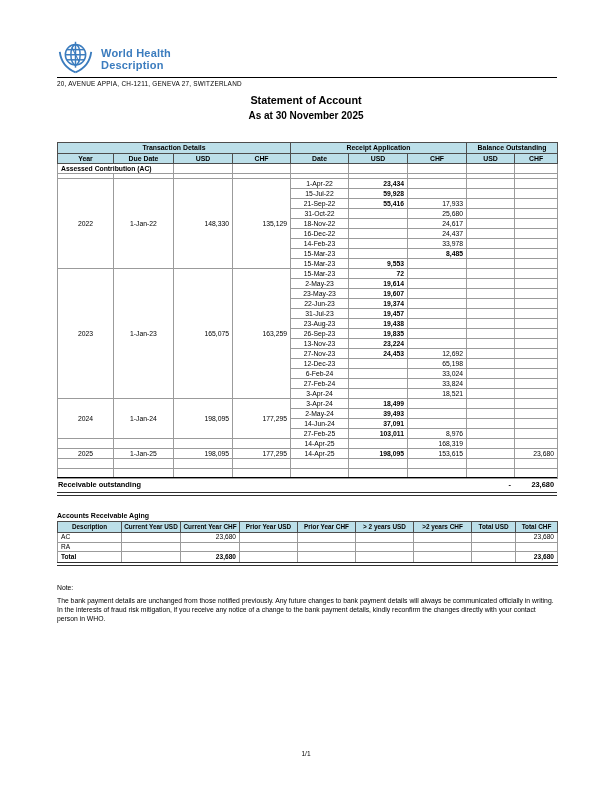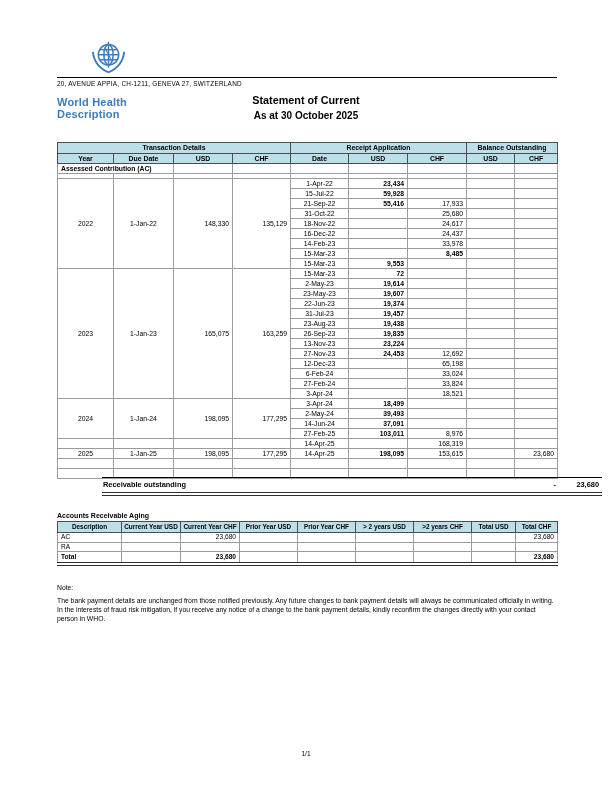--- a/index.html
+++ b/index.html
@@ -1,19 +1,19 @@
 <!DOCTYPE html>
 <html><head>
 <meta charset="utf-8">
 <style>
   html,body{margin:0;padding:0;background:#fff;}
   .doc{position:relative;width:612px;height:792px;background:#fff;overflow:hidden;
        font-family:"Liberation Sans",sans-serif;color:#000;}
   
-  .who{position:absolute;left:57px;top:39px;display:flex;align-items:flex-end;gap:17px;flex-direction:column;}
+  .who{position:absolute;left:57px;top:39px;display:flex;align-items:center;gap:7px;}
   .who-text{color:#3b7cbe;font-weight:bold;font-size:11px;line-height:11.5px;letter-spacing:.2px;}
   .rule{position:absolute;left:57px;top:77px;width:500px;border-top:1.3px solid #000;}
   .addr{position:absolute;left:57px;top:80px;font-size:6.4px;letter-spacing:.25px;}
   
   .titles{position:absolute;left:0;top:92px;width:612px;text-align:center;font-weight:bold;}
   .t1{font-size:10.8px;line-height:16px;}
   .t2{font-size:10px;line-height:15px;}
   .t3{font-size:10px;line-height:15px;}
   
   table{border-collapse:collapse;table-layout:fixed;}
@@ -23,21 +23,21 @@
   .stmt td{border:1px solid #9b9b9b;height:9px;line-height:9px;padding:0 3px;
            overflow:hidden;white-space:nowrap;}
   .stmt tr.sp1 td{height:4px;}
   .stmt tr.sp2 td{height:9px;}
   .b{font-weight:bold;}
   .ctr{text-align:center;}
   .num{text-align:right;}
   .lab{text-align:left;}
   
   .recv{position:absolute;left:57px;top:477px;width:500px;height:14px;line-height:13px;
-        border-top:1.6px solid #000;border-bottom:4px double #2f2f2f;font-size:7.4px;margin-left:45px;}
+        border-top:1.6px solid #000;border-bottom:4px double #2f2f2f;font-size:7.4px;}
   .recv .rl{position:absolute;left:1px;top:0;font-weight:bold;}
   .recv .rd{position:absolute;right:46px;top:0;font-weight:bold;}
   .recv .rc{position:absolute;right:3px;top:0;font-weight:bold;}
   
   .aging-title{position:absolute;left:57px;top:512px;font-size:7px;font-weight:bold;}
   .aging{position:absolute;left:57px;top:521px;width:500px;font-size:6.6px;
          border-bottom:4px double #2f2f2f;}
   .aging th{background:#bcdfe9;font-weight:bold;text-align:center;border:1px solid #4d4d4d;
             height:10px;line-height:10px;padding:0 1px;font-size:6.4px;overflow:hidden;}
   .aging td{border:1px solid #9b9b9b;height:8.5px;line-height:8.5px;padding:0 3px;
@@ -72,22 +72,22 @@
     </span>
     <span class="who-text">
       <div>World Health</div>
       <div>Description</div>
     </span>
   </div>
   <div class="rule"></div>
   <div class="addr">20, AVENUE APPIA, CH-1211, GENEVA 27, SWITZERLAND</div>
 
   <div class="titles">
-    <div class="t1">Statement of Current</div>
-    <div class="t3">As at 30 October 2025</div>
+    <div class="t1">Statement of Account</div>
+    <div class="t3">As at 30 November 2025</div>
   </div>
 
   <table class="stmt">
     <colgroup>
       <col style="width:56px">
         <col style="width:60px">
         <col style="width:59px">
         <col style="width:58px">
       <col style="width:58px">
         <col style="width:59px">

